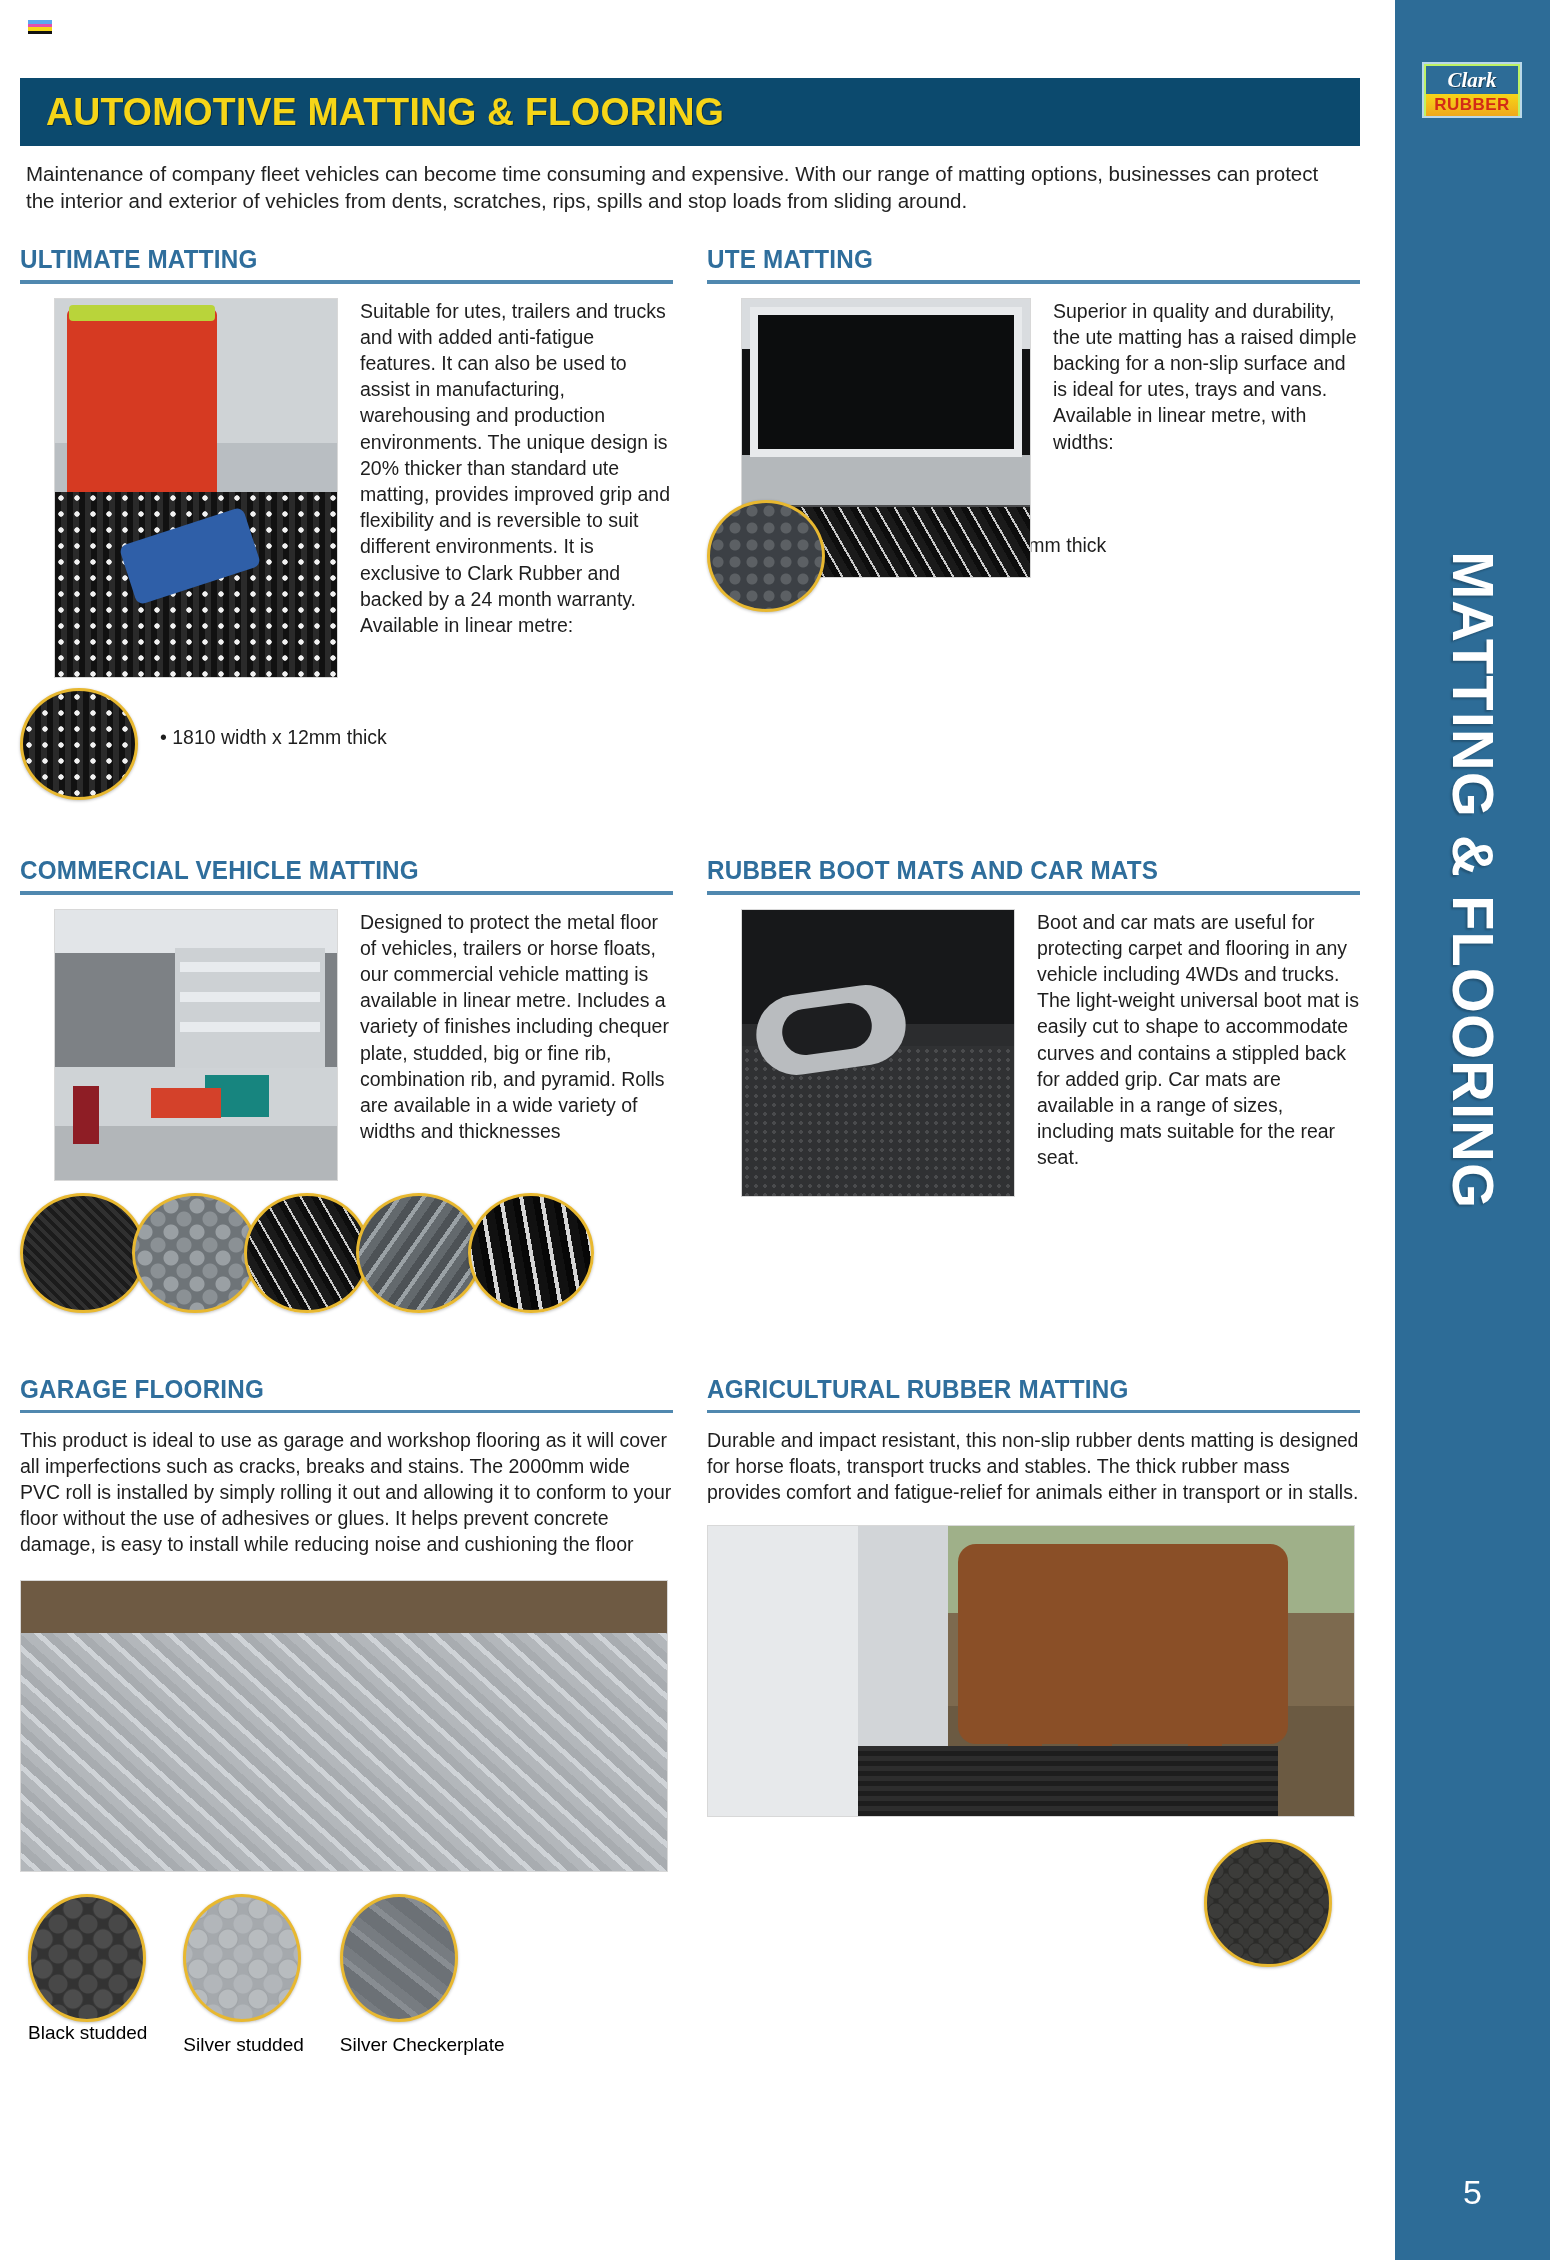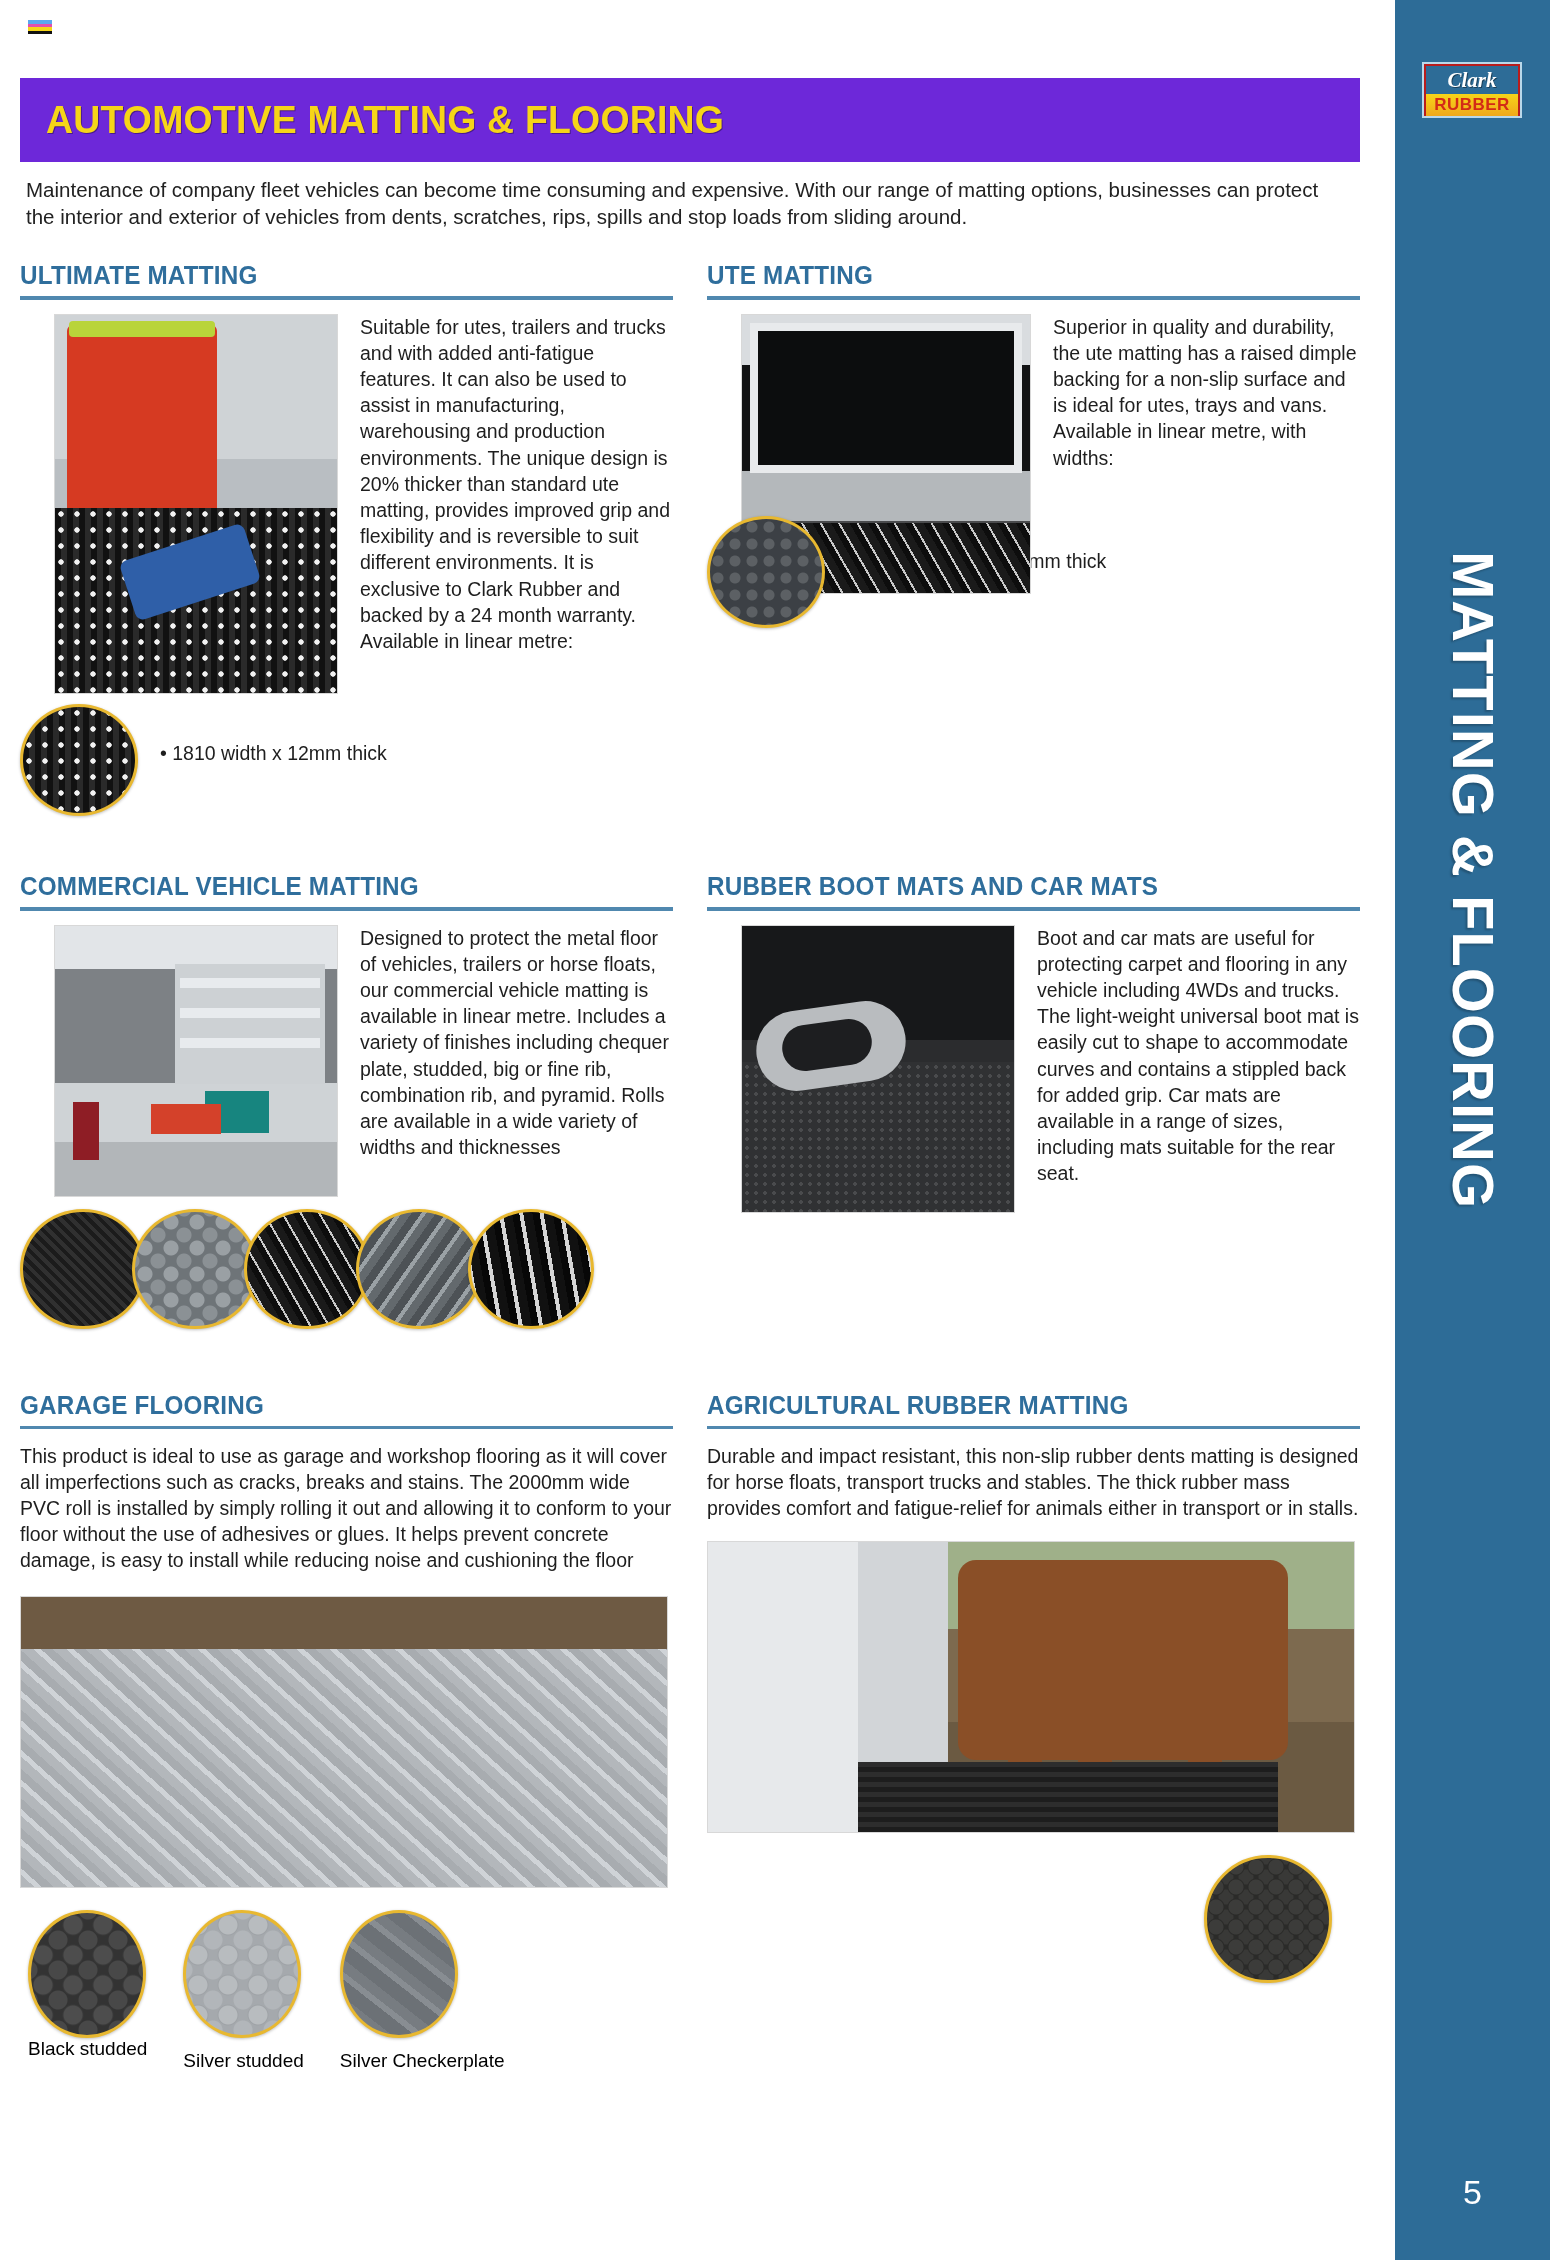--- a/index.html
+++ b/index.html
@@ -14,21 +14,21 @@
   
   .regmark { position:absolute; left:28px; top:20px; width:24px; height:14px;
              display:flex; flex-direction:column; }
   .regmark i { display:block; height:3.5px; width:100%; }
 
   
   .content { position:absolute; left:20px; top:78px; width:1340px; }
 
   
   .banner {
-    background:#6d28d9; height:84px; display:flex; align-items:center;
+    background:#0c4a6e; height:68px; display:flex; align-items:center;
     padding-left:26px;
   }
   .banner h1 {
     color:#f6d518; font-size:39px; font-weight:bold; letter-spacing:0.2px;
     font-family:"Liberation Sans", sans-serif;
     text-shadow: 1px 1px 0 rgba(0,0,0,.35);
     transform: scaleX(0.96); transform-origin:left center;
   }
 
   .intro {
@@ -74,21 +74,21 @@
     text-shadow: 2px 2px 2px rgba(0,0,0,.22);
   }
   .pagenum {
     position:absolute; left:0; right:0; bottom:48px; text-align:center;
     color:#fff; font-size:34px;
   }
 
   
   .logo {
     position:absolute; left:27px; top:62px; width:100px; height:56px;
-    background:#b91c1c; border:2px solid #b9d8ea; padding:2px;
+    background:#bef264; border:2px solid #b9d8ea; padding:2px;
   }
   .logo .top {
     height:28px; background:#2d6c97; color:#fff; font-style:italic;
     font-weight:bold; font-size:21px; text-align:center; line-height:28px;
     font-family:"Liberation Serif", serif;
     text-shadow:1px 1px 0 rgba(0,0,0,.4);
   }
   .logo .bot {
     height:22px; background:linear-gradient(#f6d518,#f0a81b);
     color:#d32b16; font-weight:bold; font-size:17px; text-align:center;

